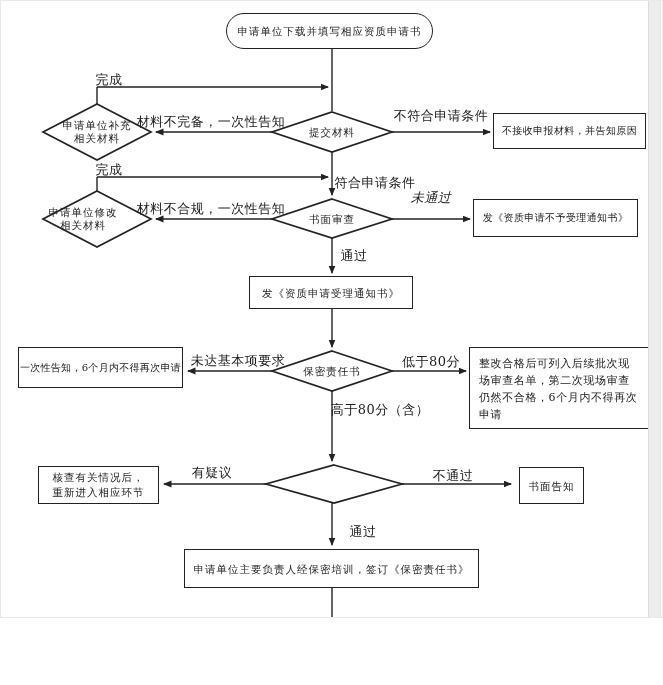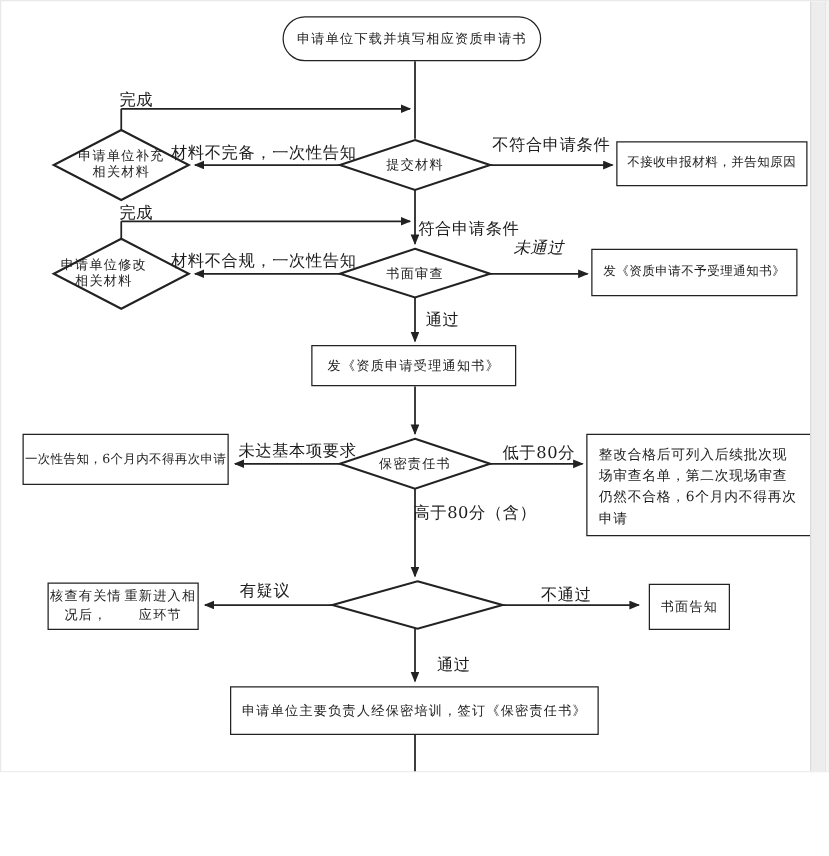--- a/index.html
+++ b/index.html
@@ -94,21 +94,21 @@
   </div>
   <div class="node rect" style="left:248px;top:275px;width:164px;height:33px;">
     <span>发《资质申请受理通知书》</span>
   </div>
   <div class="node rect" style="left:17px;top:346px;width:165px;height:41px;font-size:10px;letter-spacing:0.3px;">
     <span>一次性告知，6个月内不得再次申请</span>
   </div>
   <div class="node rect multiline" style="left:468px;top:346px;width:182px;height:82px;">
     <span>整改合格后可列入后续批次现场审查名单，第二次现场审查仍然不合格，6个月内不得再次申请</span>
   </div>
-  <div class="node rect" style="left:37px;top:465px;width:121px;height:38px;line-height:15px;">
+  <div class="node rect" style="left:37px;top:465px;width:121px;height:38px;flex-direction:column;line-height:15px;">
     <span>核查有关情况后，</span>
     <span>重新进入相应环节</span>
   </div>
   <div class="node rect" style="left:518px;top:466px;width:65px;height:37px;align-items:center;">
     <span>书面告知</span>
   </div>
   <div class="node rect" style="left:183px;top:548px;width:295px;height:39px;text-align:center;">
     <span>申请单位主要负责人经保密培训，签订《保密责任书》</span>
   </div>
 

